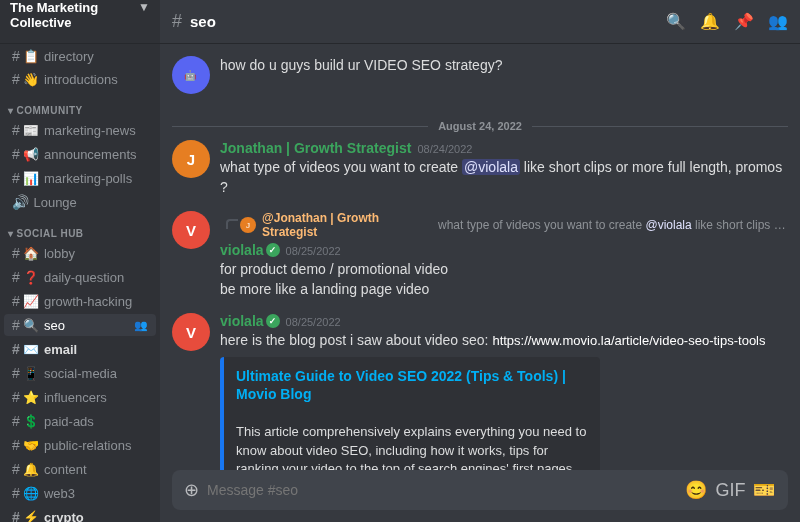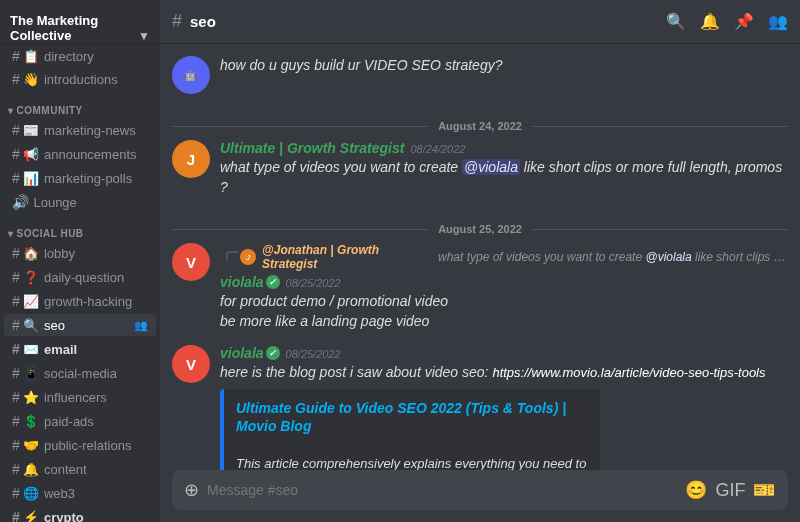--- a/index.html
+++ b/index.html
@@ -5,21 +5,21 @@
     * { margin: 0; padding: 0; box-sizing: border-box; }
     body { font-family: 'Segoe UI', Arial, sans-serif; background: #36393f; color: #dcddde; width: 800px; height: 522px; overflow: hidden; display: flex; flex-direction: column; }
 
     .app-container { display: flex; height: 522px; overflow: hidden; }
 
     
     .sidebar { width: 160px; background: #2f3136; display: flex; flex-direction: column; flex-shrink: 0; overflow-y: auto; overflow-x: hidden; }
     .sidebar::-webkit-scrollbar { width: 4px; }
     .sidebar::-webkit-scrollbar-thumb { background: #202225; border-radius: 2px; }
 
-    .server-header { background: #2f3136; padding: 0 10px; height: 44px; display: flex; align-items: flex-end; justify-content: space-between; border-bottom: 1px solid #26282c; font-weight: 700; font-size: 13px; color: #fff; flex-shrink: 0; cursor: pointer; }
+    .server-header { background: #2f3136; padding: 0 10px; height: 44px; display: flex; align-items: flex-start; justify-content: space-between; border-bottom: 1px solid #26282c; font-weight: 700; font-size: 13px; color: #fff; flex-shrink: 0; cursor: pointer; }
     .server-header-arrow { color: #b9bbbe; font-size: 12px; }
 
     .channel-section { padding: 0; }
     .channel-category { padding: 14px 8px 2px 8px; font-size: 10px; font-weight: 700; color: #8e9297; text-transform: uppercase; letter-spacing: 0.5px; display: flex; align-items: center; gap: 3px; }
 
     .channel-item { display: flex; align-items: center; padding: 3px 8px; margin: 1px 4px; border-radius: 4px; cursor: pointer; color: #8e9297; font-size: 13px; position: relative; gap: 4px; }
     .channel-item.active { background: #393c43; color: #fff; }
     .channel-item.active .channel-name { color: #fff; }
 
     .channel-icon { font-size: 14px; color: #8e9297; flex-shrink: 0; }
@@ -44,21 +44,21 @@
     .messages-area::-webkit-scrollbar { width: 6px; }
     .messages-area::-webkit-scrollbar-thumb { background: #202225; border-radius: 3px; }
 
     .date-divider { display: flex; align-items: center; margin: 12px 0 8px 0; }
     .date-divider-line { flex: 1; height: 1px; background: #4f545c; }
     .date-divider-text { font-size: 11px; color: #8e9297; padding: 0 10px; font-weight: 600; }
 
     .message-group { display: flex; gap: 10px; margin-bottom: 14px; }
     .avatar { width: 38px; height: 38px; border-radius: 50%; flex-shrink: 0; display: flex; align-items: center; justify-content: center; font-size: 16px; font-weight: 700; color: #fff; background: #5865f2; overflow: hidden; }
 
-    .message-content { flex: 1; font-style: italic; }
+    .message-content { flex: 1; }
     .message-header { display: flex; align-items: baseline; gap: 6px; margin-bottom: 2px; }
     .message-author { font-weight: 600; font-size: 14px; color: #fff; }
     .message-author.green { color: #3ba55d; }
     .message-timestamp { font-size: 11px; color: #72767d; }
     .message-text { font-size: 14px; color: #dcddde; line-height: 1.4; }
     .mention { background: rgba(88,101,242,0.3); color: #dee0fc; border-radius: 3px; padding: 0 2px; cursor: pointer; }
 
     .reply-indicator { display: flex; align-items: center; gap: 6px; margin-bottom: 3px; padding-left: 20px; position: relative; }
     .reply-line { position: absolute; left: 6px; top: 8px; width: 12px; height: 10px; border-top: 2px solid #4f545c; border-left: 2px solid #4f545c; border-radius: 4px 0 0 0; }
     .reply-avatar { width: 16px; height: 16px; border-radius: 50%; background: #5865f2; display: flex; align-items: center; justify-content: center; font-size: 8px; color: #fff; flex-shrink: 0; }
@@ -223,34 +223,29 @@
       <div class="date-divider">
         <div class="date-divider-line"></div>
         <span class="date-divider-text">August 24, 2022</span>
         <div class="date-divider-line"></div>
       </div>
 
       <div class="message-group">
         <div class="avatar" style="background:#e67e22; font-size:15px; font-weight:700;">J</div>
         <div class="message-content">
           <div class="message-header">
-            <span class="message-author green">Ultimate | Growth Strategist</span>
+            <span class="message-author green">Jonathan | Growth Strategist</span>
             <span class="message-timestamp">08/24/2022</span>
           </div>
           <div class="message-text">
             <span>what type of videos you want to create </span><span class="mention">@violala</span><span> like short clips or more full length, promos ?</span>
           </div>
         </div>
       </div>
 
-      <div class="date-divider">
-        <div class="date-divider-line"></div>
-        <span class="date-divider-text">August 25, 2022</span>
-        <div class="date-divider-line"></div>
-      </div>
 
       <div class="message-group">
         <div class="avatar" style="background:#e74c3c; font-size:15px; font-weight:700;">V</div>
         <div class="message-content">
 
           <div class="reply-indicator">
             <div class="reply-line"></div>
             <div class="reply-avatar" style="background:#e67e22;">J</div>
             <span class="reply-author">@Jonathan | Growth Strategist</span>
             <span class="reply-text">what type of videos you want to create <span style="color:#dee0fc;">@violala</span> like short clips or more full length, promos ?</span>

